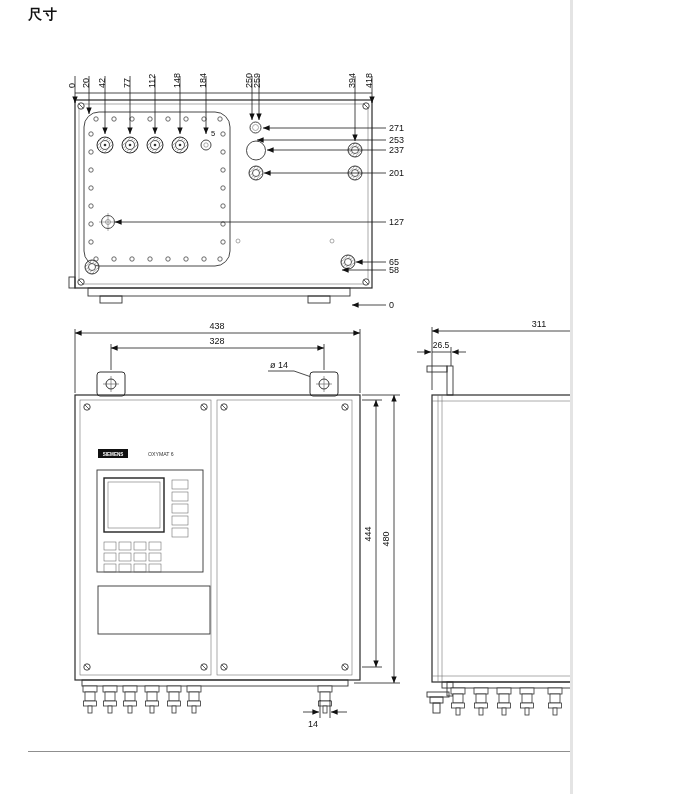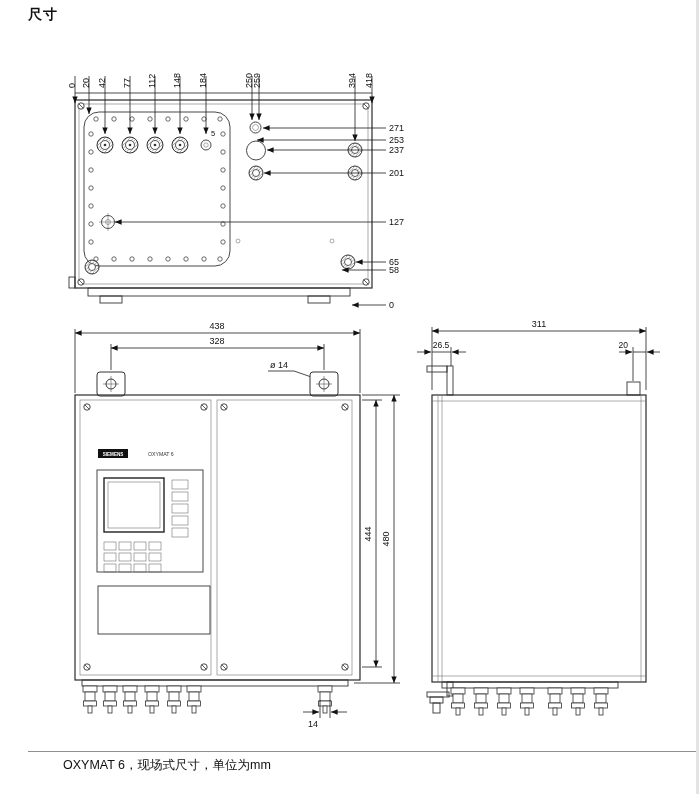--- a/index.html
+++ b/index.html
@@ -1,16 +1,16 @@
 <!DOCTYPE html>
 <html><head>
 <meta charset="utf-8">
 <style>
   html,body{margin:0;padding:0;background:#fff}
-  .page{position:relative;width:699px;height:794px;background:#ffffff;font-family:"Liberation Sans",sans-serif;overflow:hidden}
+  .page{position:relative;width:573px;height:794px;background:#ffffff;font-family:"Liberation Sans",sans-serif;overflow:hidden}
   .page-title{position:absolute;left:28px;top:6px;font-size:14px;font-weight:bold;color:#111;letter-spacing:1px}
   .caption{position:absolute;left:63px;top:757px;font-size:12.5px;color:#111}
   .cap-rule{position:absolute;left:28px;top:751px;width:668px;border-top:1px solid #8f8f8f}
   .edge{position:absolute;right:0;top:0;width:3px;height:100%;background:#e4e4e4}
   svg.drawing{position:absolute;left:0;top:0}
   text{font-family:"Liberation Sans",sans-serif;fill:#111}
   .dim{font-size:9px}
   .dims{font-size:8.5px}
   .tiny{font-size:7.5px}
   .brand-t{font-size:4.6px;fill:#fff;font-weight:bold}
@@ -340,16 +340,15 @@
           <use href="#gland" x="527" y="688"></use>
             <use href="#gland" x="555" y="688"></use>
             <use href="#gland" x="578" y="688"></use>
           <use href="#gland" x="601" y="688"></use>
         </g>
       </g>
     </g>
   </svg>
 
   <div class="cap-rule"></div>
-  <div class="caption">OXYMAT 6，现场式尺寸，单位为mm</div>
   <div class="edge"></div>
 
 </div>
 
 </body></html>

